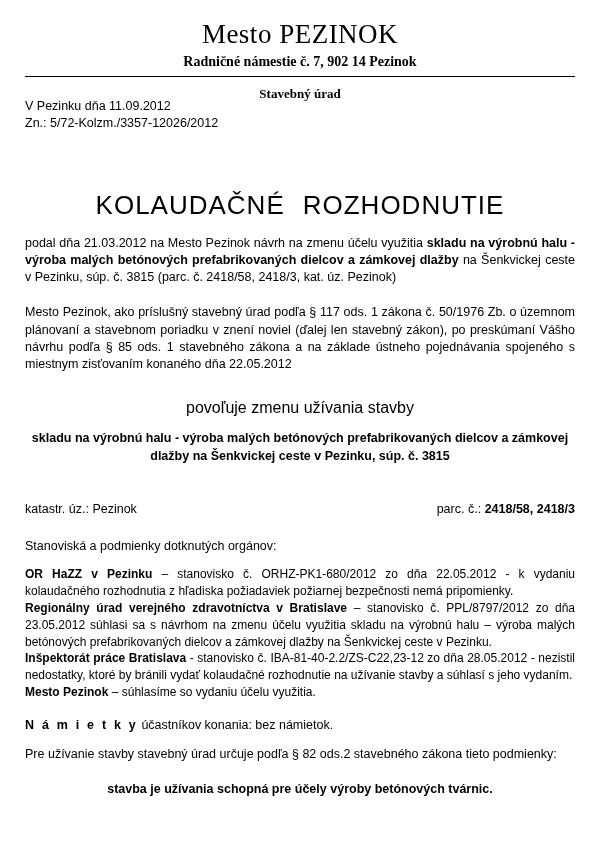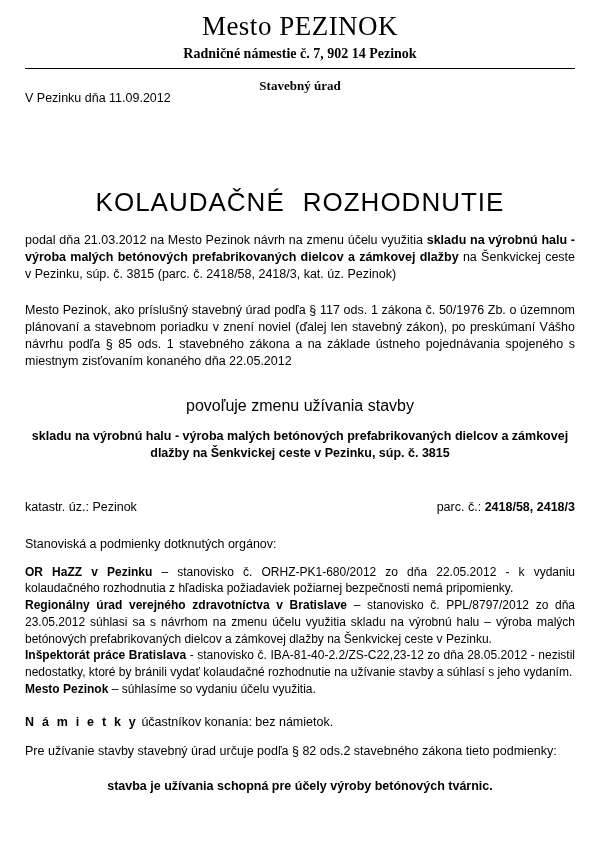--- a/index.html
+++ b/index.html
@@ -14,21 +14,21 @@
     font-family: "Liberation Sans", sans-serif;
     color: #000000;
     overflow: hidden;
   }
   .page {
     position: relative;
     width: 600px;
     height: 850px;
     background: #ffffff;
     box-sizing: border-box;
-    padding: 4px 25px;
+    padding: 12px 25px;
   }
 
   
   .letterhead {
     text-align: center;
     padding-top: 8px;
   }
   .org-name {
     font-family: "Liberation Serif", serif;
     font-size: 27px;
@@ -61,21 +61,21 @@
     font-size: 12.5px;
     line-height: 1.35;
   }
   .refblock div { white-space: nowrap; }
 
   
   .doc-title {
     text-align: center;
     font-size: 26px;
     letter-spacing: 1px;
-    margin-top: 80px;
+    margin-top: 58px;
   }
   .doc-title .gap { display: inline-block; width: 18px; }
 
   
   .para {
     font-size: 12.5px;
     line-height: 1.38;
     text-align: justify;
     margin-top: 14px;
   }
@@ -149,20 +149,21 @@
 
   <div class="letterhead">
     <div class="org-name">Mesto PEZINOK</div>
     <div class="org-address">Radničné námestie č. 7, 902 14 Pezinok</div>
   </div>
   <hr class="rule">
   <div class="dept">Stavebný úrad</div>
 
   <div class="refblock">
     <div>V Pezinku dňa 11.09.2012</div>
+    <div>Zn.: 5/72-Kolzm./3357-12026/2012</div>
   </div>
 
   <div class="doc-title">
     <span>KOLAUDAČNÉ</span><span class="gap"></span><span>ROZHODNUTIE</span>
   </div>
 
 
   <div class="para"><span>podal dňa 21.03.2012 na Mesto Pezinok návrh na zmenu účelu využitia </span><b>skladu na výrobnú halu - výroba malých betónových prefabrikovaných dielcov a zámkovej dlažby</b><span> na Šenkvickej ceste  v Pezinku, súp. č. 3815 (parc. č. 2418/58, 2418/3,  kat. úz. Pezinok)</span></div>
 
   <div class="para" style="margin-top:18px;">Mesto Pezinok, ako  príslušný stavebný úrad podľa § 117 ods. 1 zákona č. 50/1976 Zb. o územnom plánovaní a stavebnom poriadku v znení noviel (ďalej len stavebný zákon), po preskúmaní Vášho návrhu podľa § 85 ods. 1 stavebného zákona a na základe ústneho pojednávania spojeného  s miestnym zisťovaním konaného dňa 22.05.2012</div>

